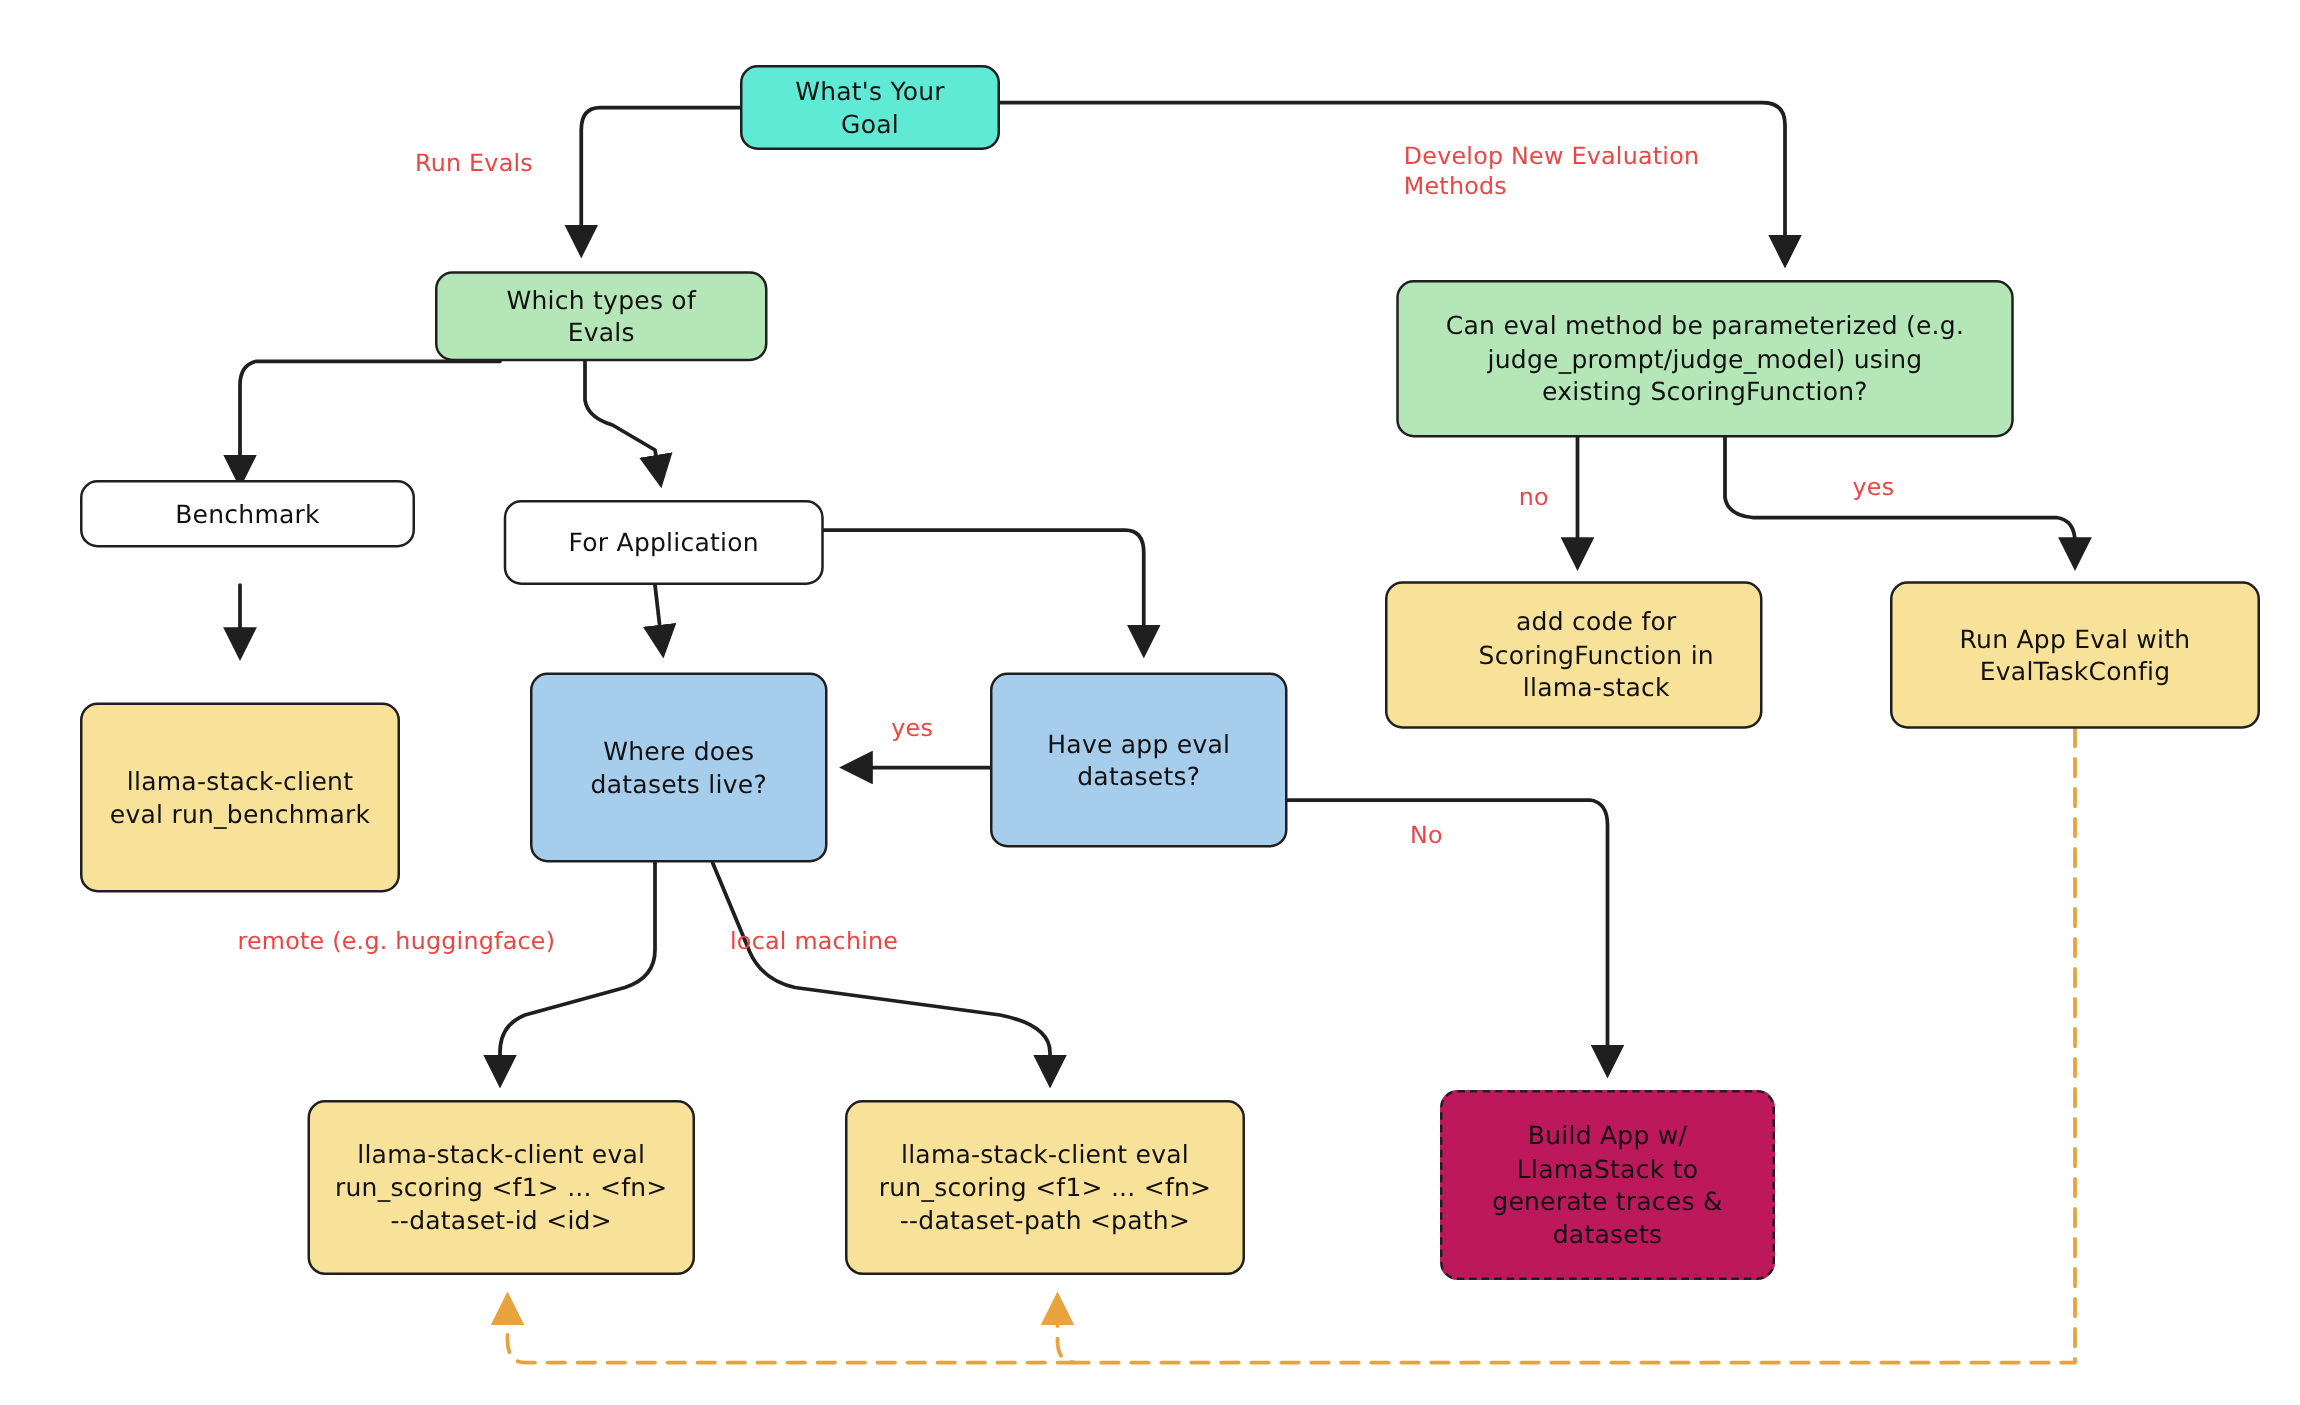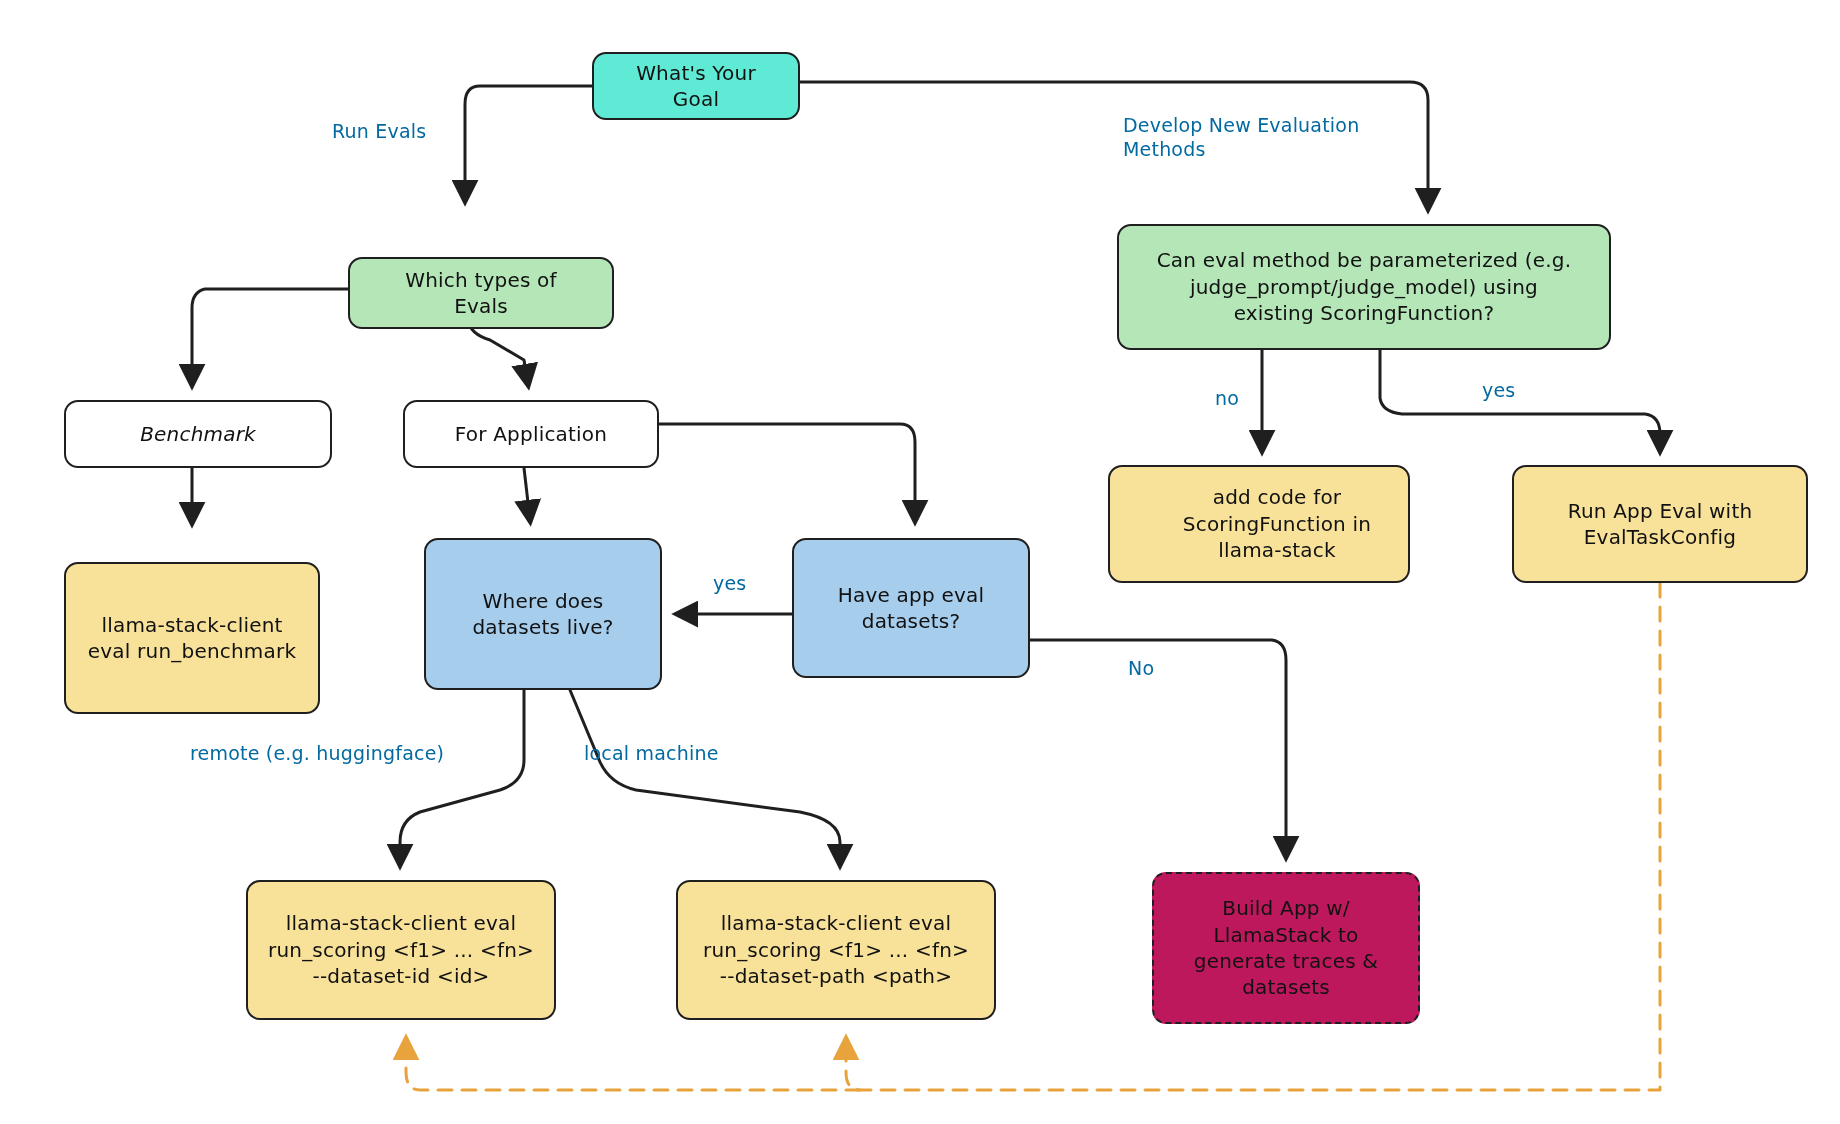--- a/index.html
+++ b/index.html
@@ -43,21 +43,21 @@
   }
   .node.pink   { background: #5eead4; }
   .node.green  { background: #b5e6b8; }
   .node.yellow { background: #f8e198; }
   .node.blue   { background: #a6cdec; }
   .node.white  { background: #ffffff; }
   .node.dashed { border-style: dashed; background: #be185d; }
 
   .edge-label {
     position: absolute;
-    color: #0369a1;
+    color: #ef4444;
     font-size: 19px;
     line-height: 1.25;
     white-space: pre-line;
     text-align: left;
     letter-spacing: 0.2px;
   }
 </style>
 </head>
 <body>
 
@@ -101,26 +101,26 @@
       <path d="M 570 690 L 600 762 Q 610 784 636 790 L 800 812 Q 840 820 840 842 L 840 864" marker-end="url(#arrow)"></path>
     </g>
     <g fill="none" stroke="#e8a33d" stroke-width="3" stroke-linecap="round" stroke-linejoin="round" stroke-dasharray="14 10">
       <path d="M 1660 583 L 1660 1090 L 860 1090 Q 846 1090 846 1072 L 846 1040" marker-end="url(#arrow-orange)"></path>
       <path d="M 860 1090 L 420 1090 Q 406 1090 406 1072 L 406 1040" marker-end="url(#arrow-orange)"></path>
     </g>
   </svg>
 
   <div class="node pink" style="left:592px;  top:52px;  width:208px; height:68px;">What's Your
 Goal</div>
-  <div class="node green" style="left:348px;  top:217px; width:266px; height:72px;margin-top:40px;">Which types of
+  <div class="node green" style="left:348px;  top:217px; width:266px; height:72px;">Which types of
 Evals</div>
   <div class="node green" style="left:1117px; top:224px; width:494px; height:126px;">Can eval method be parameterized (e.g.
 judge_prompt/judge_model) using
 existing ScoringFunction?</div>
-  <div class="node white" style="left:64px;   top:400px; width:268px; height:68px;font-style:italic;">Benchmark</div>
+  <div class="node white" style="left:64px;   top:384px; width:268px; height:54px;">Benchmark</div>
   <div class="node white" style="left:403px;  top:400px; width:256px; height:68px;">For Application</div>
   <div class="node yellow" style="left:1108px; top:465px; width:302px; height:118px;padding-left:46px;">add code for
 ScoringFunction in
 llama-stack</div>
   <div class="node yellow" style="left:1512px; top:465px; width:296px; height:118px;">Run App Eval with
 EvalTaskConfig</div>
   <div class="node yellow" style="left:64px;   top:562px; width:256px; height:152px;">llama-stack-client
 eval run_benchmark</div>
   <div class="node blue" style="left:424px;  top:538px; width:238px; height:152px;">Where does
 datasets live?</div>

